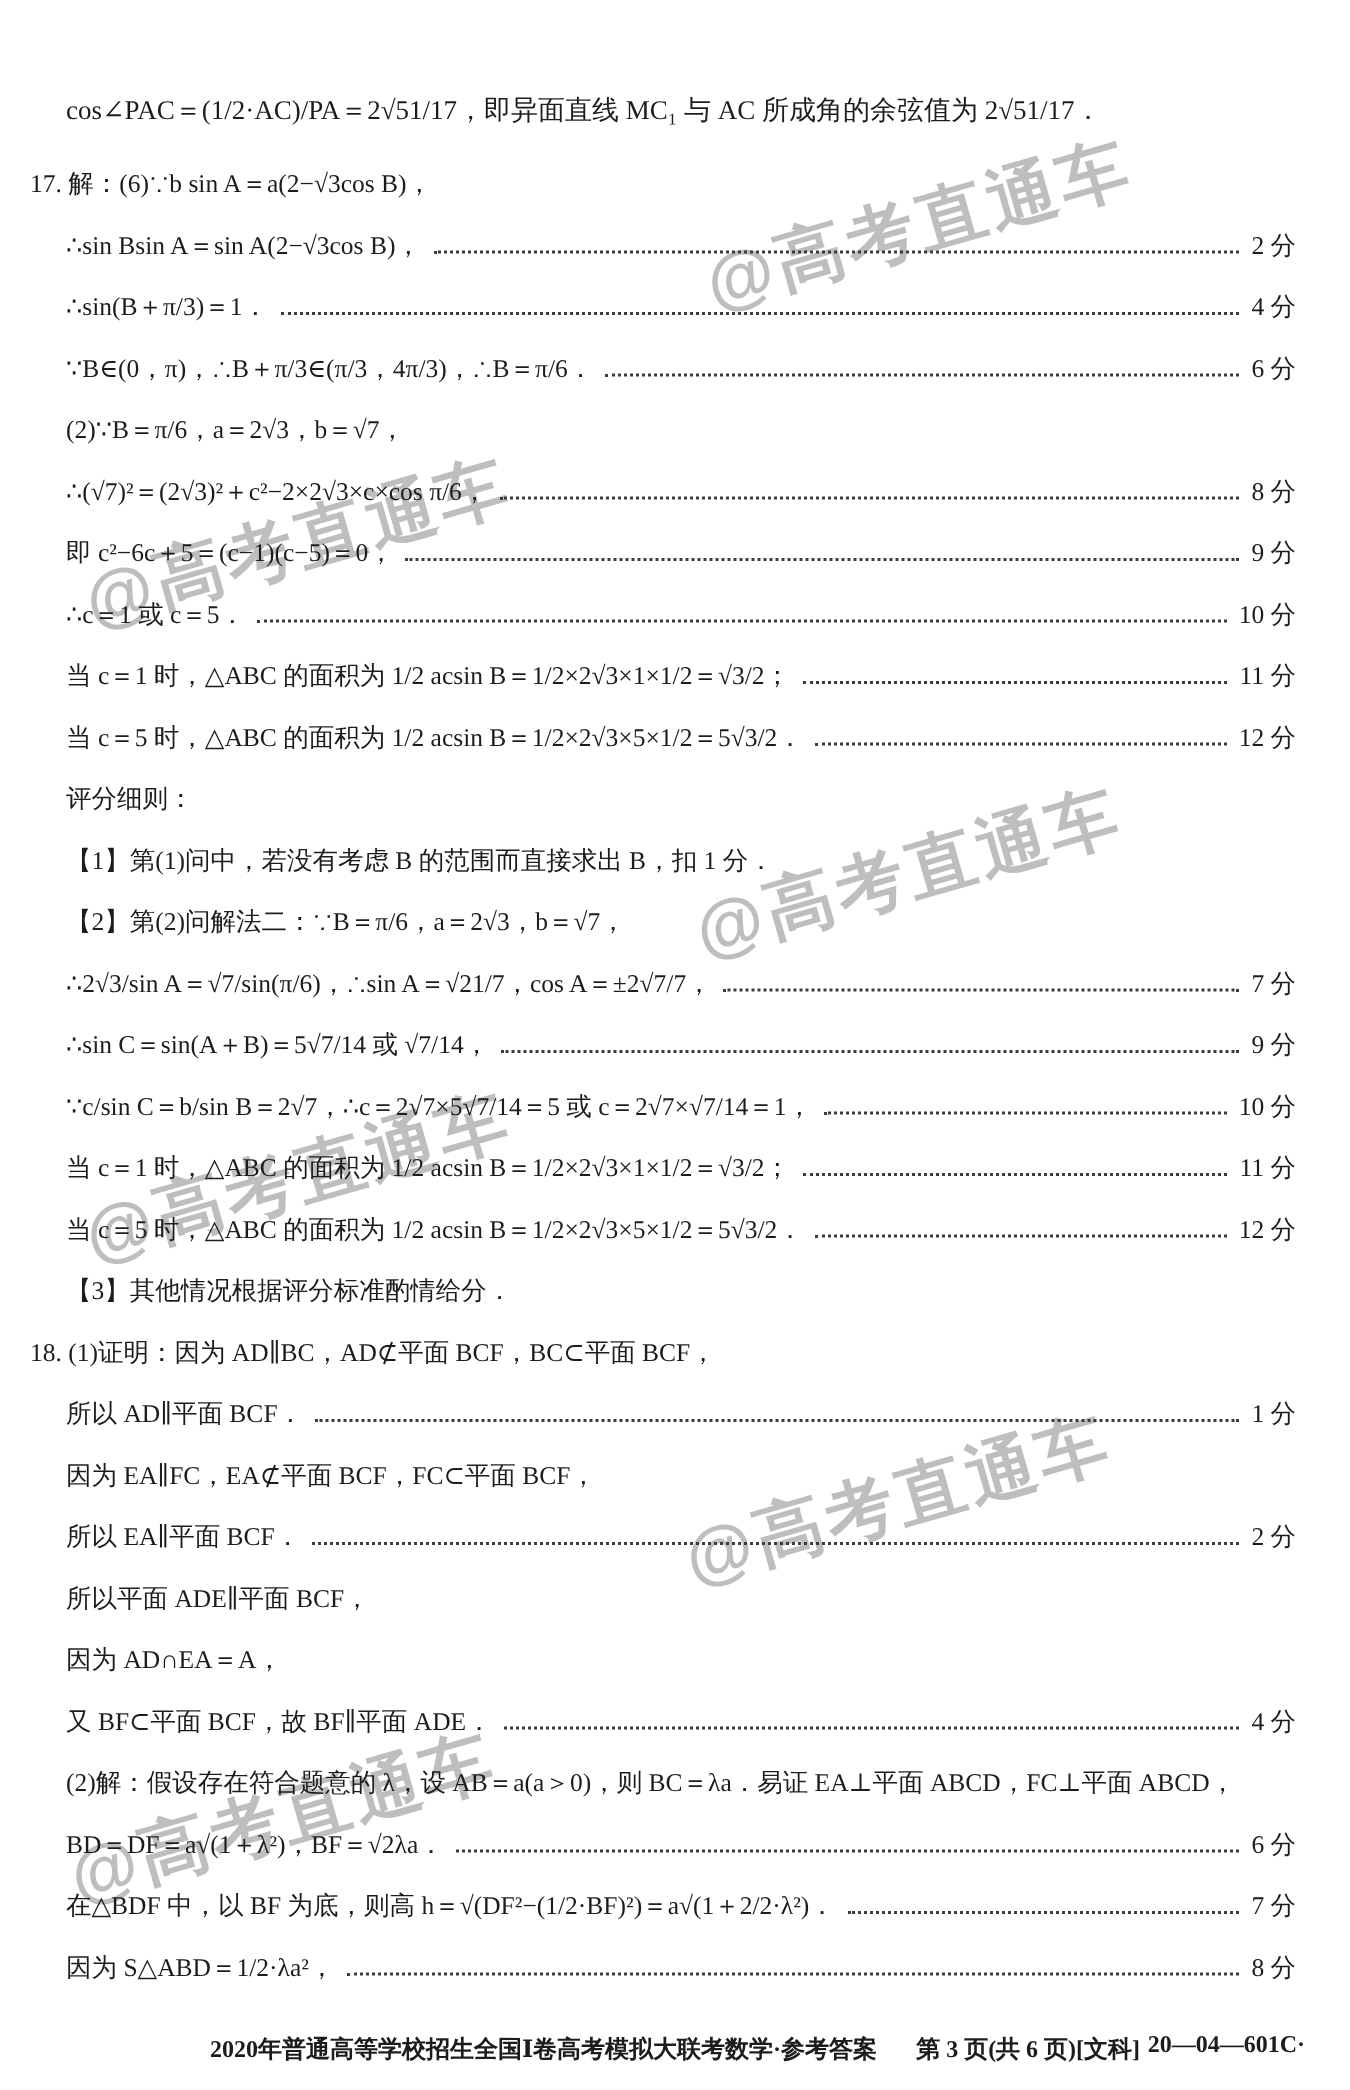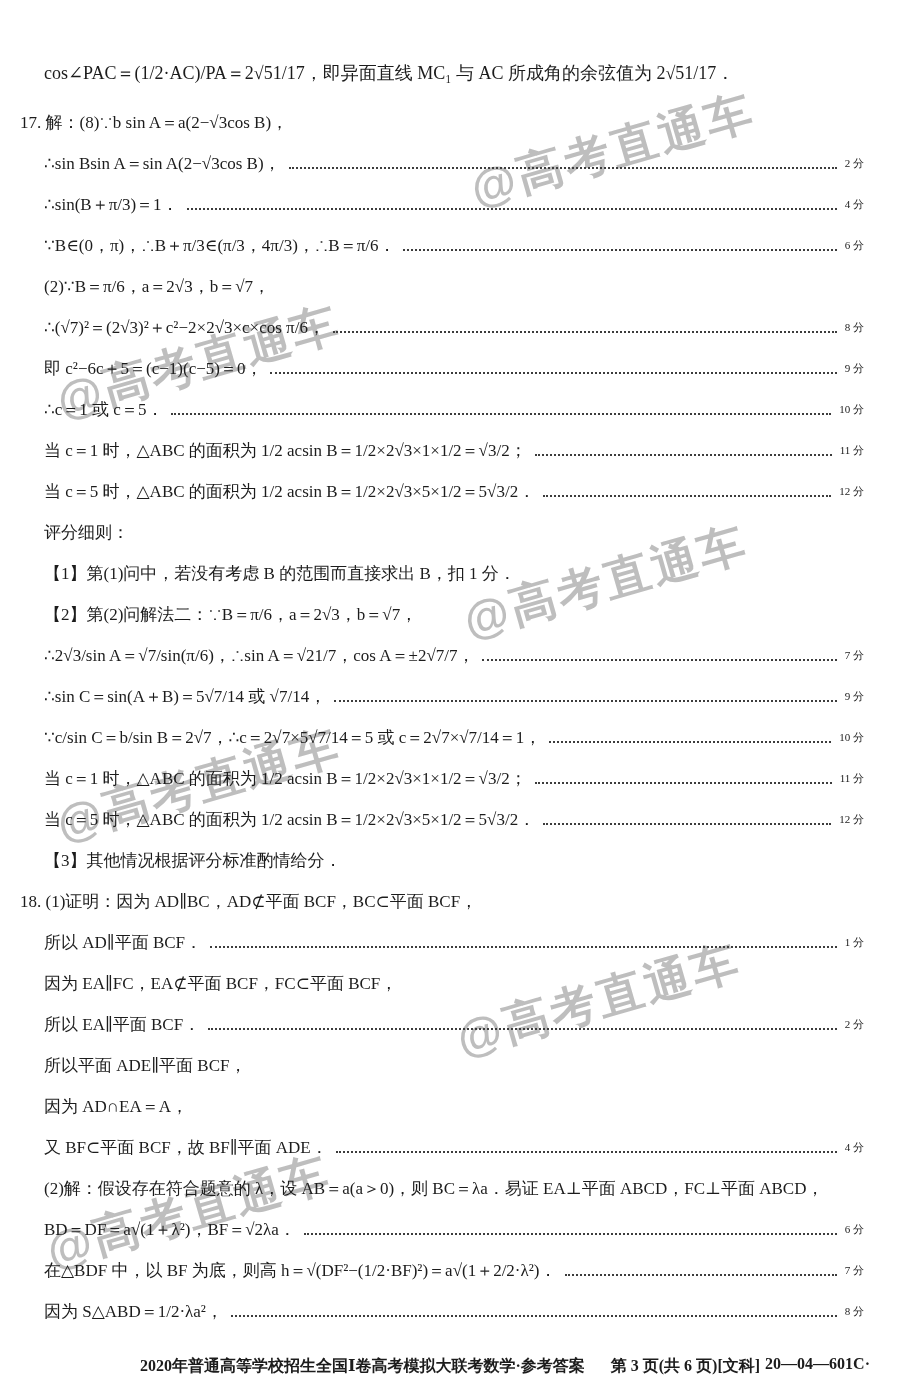--- a/index.html
+++ b/index.html
@@ -33,21 +33,21 @@
   .formula { white-space: pre-wrap; }
   .leader {
     flex: 1 1 auto;
     min-width: 18px;
     margin: 0 8px;
     height: 1px;
     border-bottom: 2px dotted #3c3c3c;
     align-self: center;
     transform: translateY(4px);
   }
-  .score { white-space: nowrap; font-size: 11px; }
+  .score { white-space: nowrap; font-size: 17px; }
   .wm {
     position: absolute;
     z-index: 1;
     font-size: 46px;
     font-weight: 700;
     letter-spacing: 3px;
     color: rgba(110, 110, 110, 0.45);
     white-space: nowrap;
     transform: rotate(-16deg);
     transform-origin: left center;
@@ -94,21 +94,21 @@
   <div class="wm wm5">@高考直通车</div>
   <div class="wm wm6">@高考直通车</div>
 
   <div class="content">
 
     <div class="line tall">
       <span class="formula">cos∠PAC＝(1/2·AC)/PA＝2√51/17，即异面直线 MC₁ 与 AC 所成角的余弦值为 2√51/17．</span>
     </div>
 
     <div class="line outdent">
-      <span class="formula">17. 解：(8)∵b sin A＝a(2−√3cos B)，</span>
+      <span class="formula">17. 解：(6)∵b sin A＝a(2−√3cos B)，</span>
     </div>
 
     <div class="line">
       <span class="formula">∴sin Bsin A＝sin A(2−√3cos B)，</span>
       <span class="leader"></span>
       <span class="score">2 分</span>
     </div>
 
     <div class="line">
       <span class="formula">∴sin(B＋π/3)＝1．</span>

